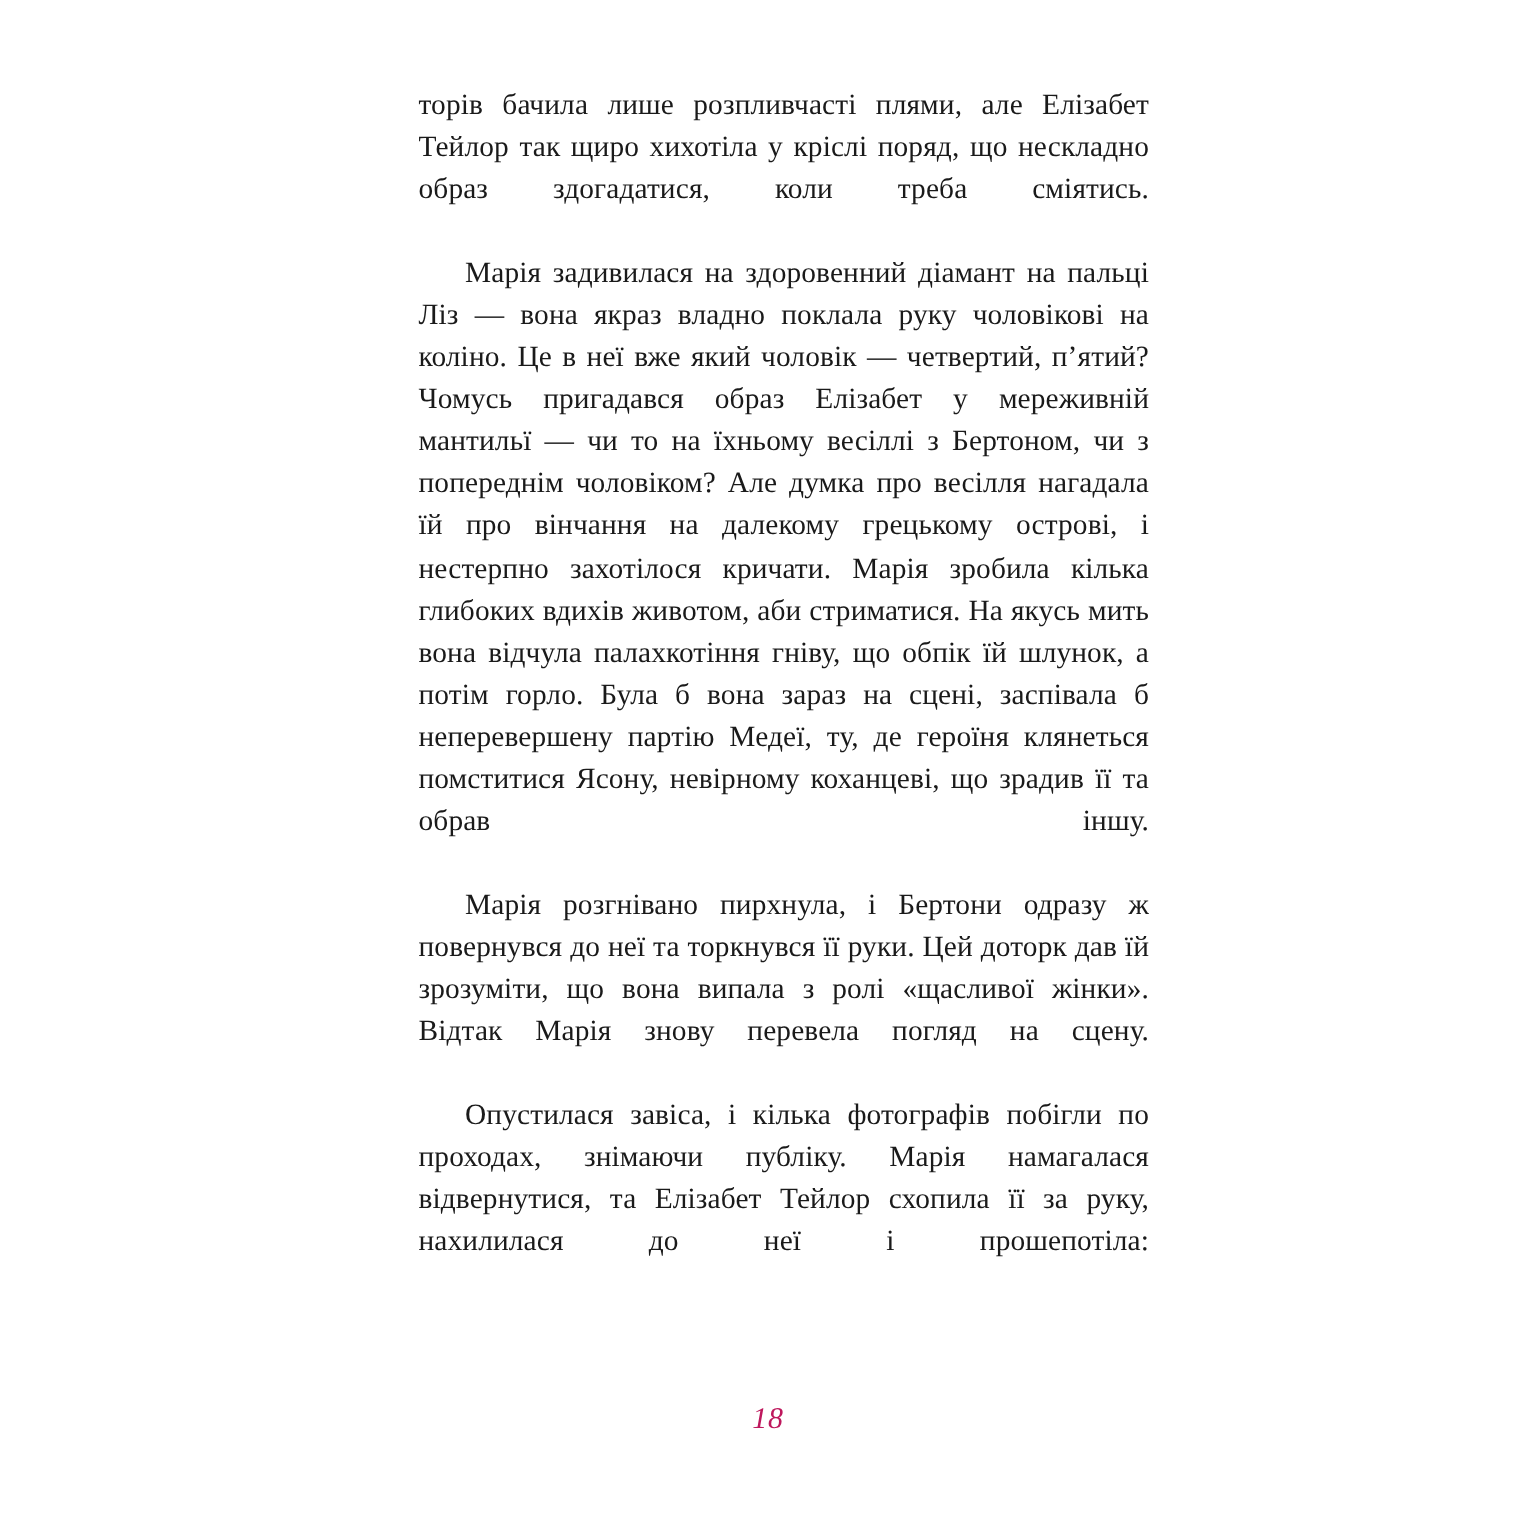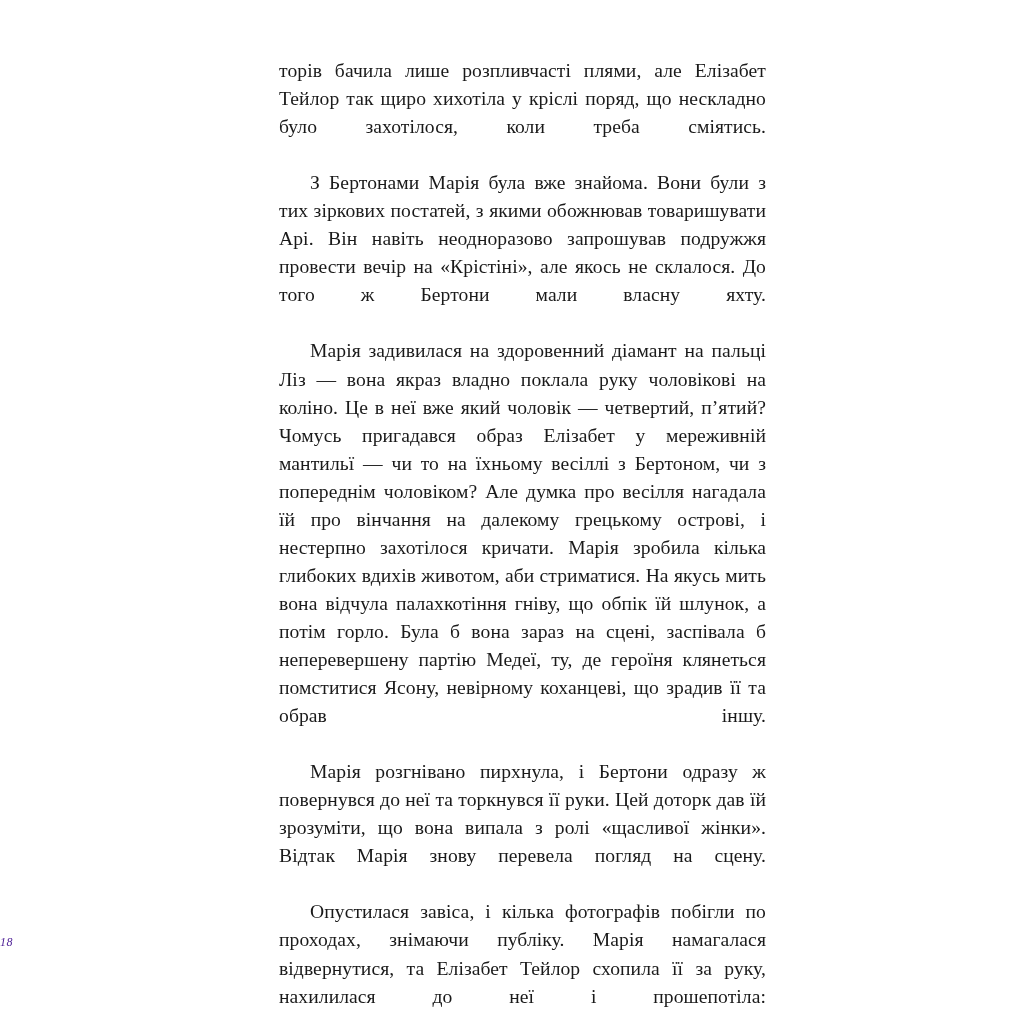--- a/index.html
+++ b/index.html
@@ -52,36 +52,35 @@
     content: "";
     display: inline-block;
     width: 100%;
   }
 
   .folio {
     position: absolute;
     left: 0;
     top: 935px;
     width: 1024px;
-    text-align: left;
+    text-align: center;
     font-family: "Liberation Serif", "DejaVu Serif", serif;
     font-style: italic;
-    font-size: 12px;
-    color: #4c1d95;
+    font-size: 20px;
+    color: #be185d;
     letter-spacing: 0.5px;
   }
 </style>
 </head>
 <body>
 
 <div class="page">
 
   <div class="text-block">
-    <p class="para no-indent">торів бачила лише розпливчасті плями, але Елізабет Тейлор так щиро хихотіла у кріслі поряд, що нескладно було захотілося, коли треба сміятись.</p>
-    <p class="para">З Бертонами Марія була вже знайома. Вони були з тих зіркових постатей, з якими обожнював товаришувати Арі. Він навіть неодноразово запрошував подружжя провести вечір на «Крістіні», але якось не склалося. До того ж Бертони мали власну яхту.</p>
+    <p class="para no-indent">торів бачила лише розпливчасті плями, але Елізабет Тейлор так щиро хихотіла у кріслі поряд, що нескладно образ здогадатися, коли треба сміятись.</p>
     <p class="para">Марія задивилася на здоровенний діамант на пальці Ліз — вона якраз владно поклала руку чоловікові на коліно. Це в неї вже який чоловік — четвертий, п’ятий? Чомусь пригадався образ Елізабет у мереживній мантильї — чи то на їхньому весіллі з Бертоном, чи з попереднім чоловіком? Але думка про весілля нагадала їй про вінчання на далекому грецькому острові, і нестерпно захотілося кричати. Марія зробила кілька глибоких вдихів животом, аби стриматися. На якусь мить вона відчула палахкотіння гніву, що обпік їй шлунок, а потім горло. Була б вона зараз на сцені, заспівала б неперевершену партію Медеї, ту, де героїня клянеться помститися Ясону, невірному коханцеві, що зрадив її та обрав іншу.</p>
     <p class="para">Марія розгнівано пирхнула, і Бертони одразу ж повернувся до неї та торкнувся її руки. Цей доторк дав їй зрозуміти, що вона випала з ролі «щасливої жінки». Відтак Марія знову перевела погляд на сцену.</p>
     <p class="para">Опустилася завіса, і кілька фотографів побігли по проходах, знімаючи публіку. Марія намагалася відвернутися, та Елізабет Тейлор схопила її за руку, нахилилася до неї і прошепотіла:</p>
 
   </div>
 
   <div class="folio">18</div>
 
 </div>
 

